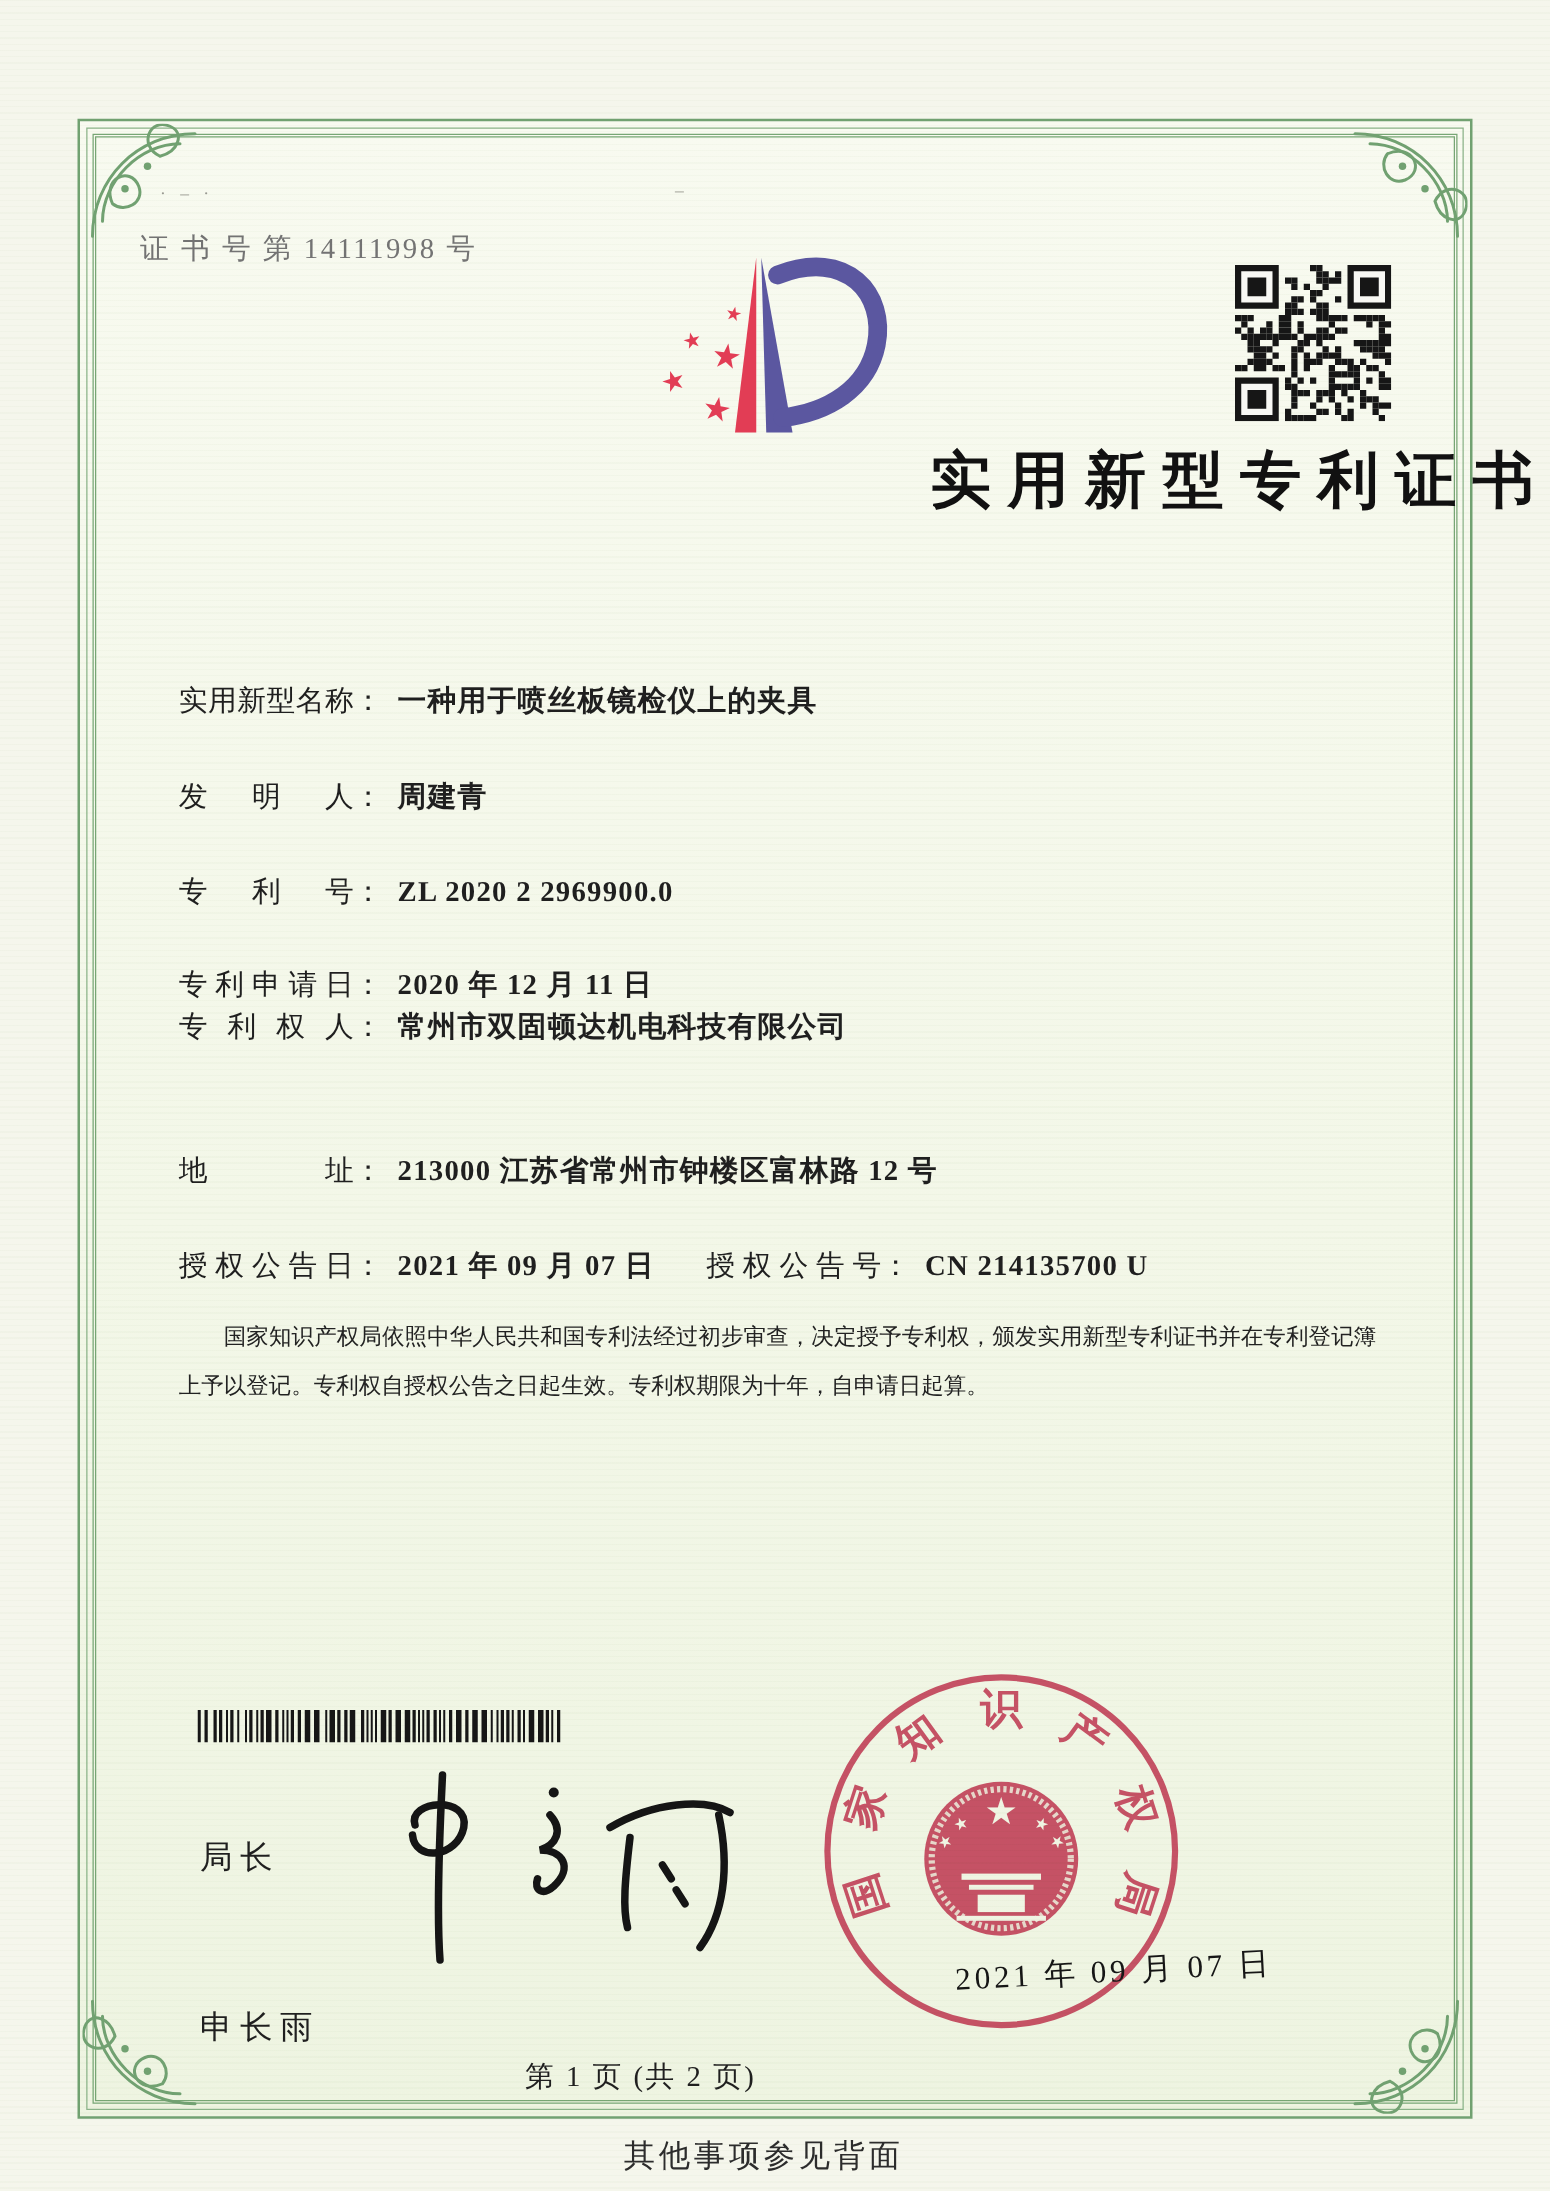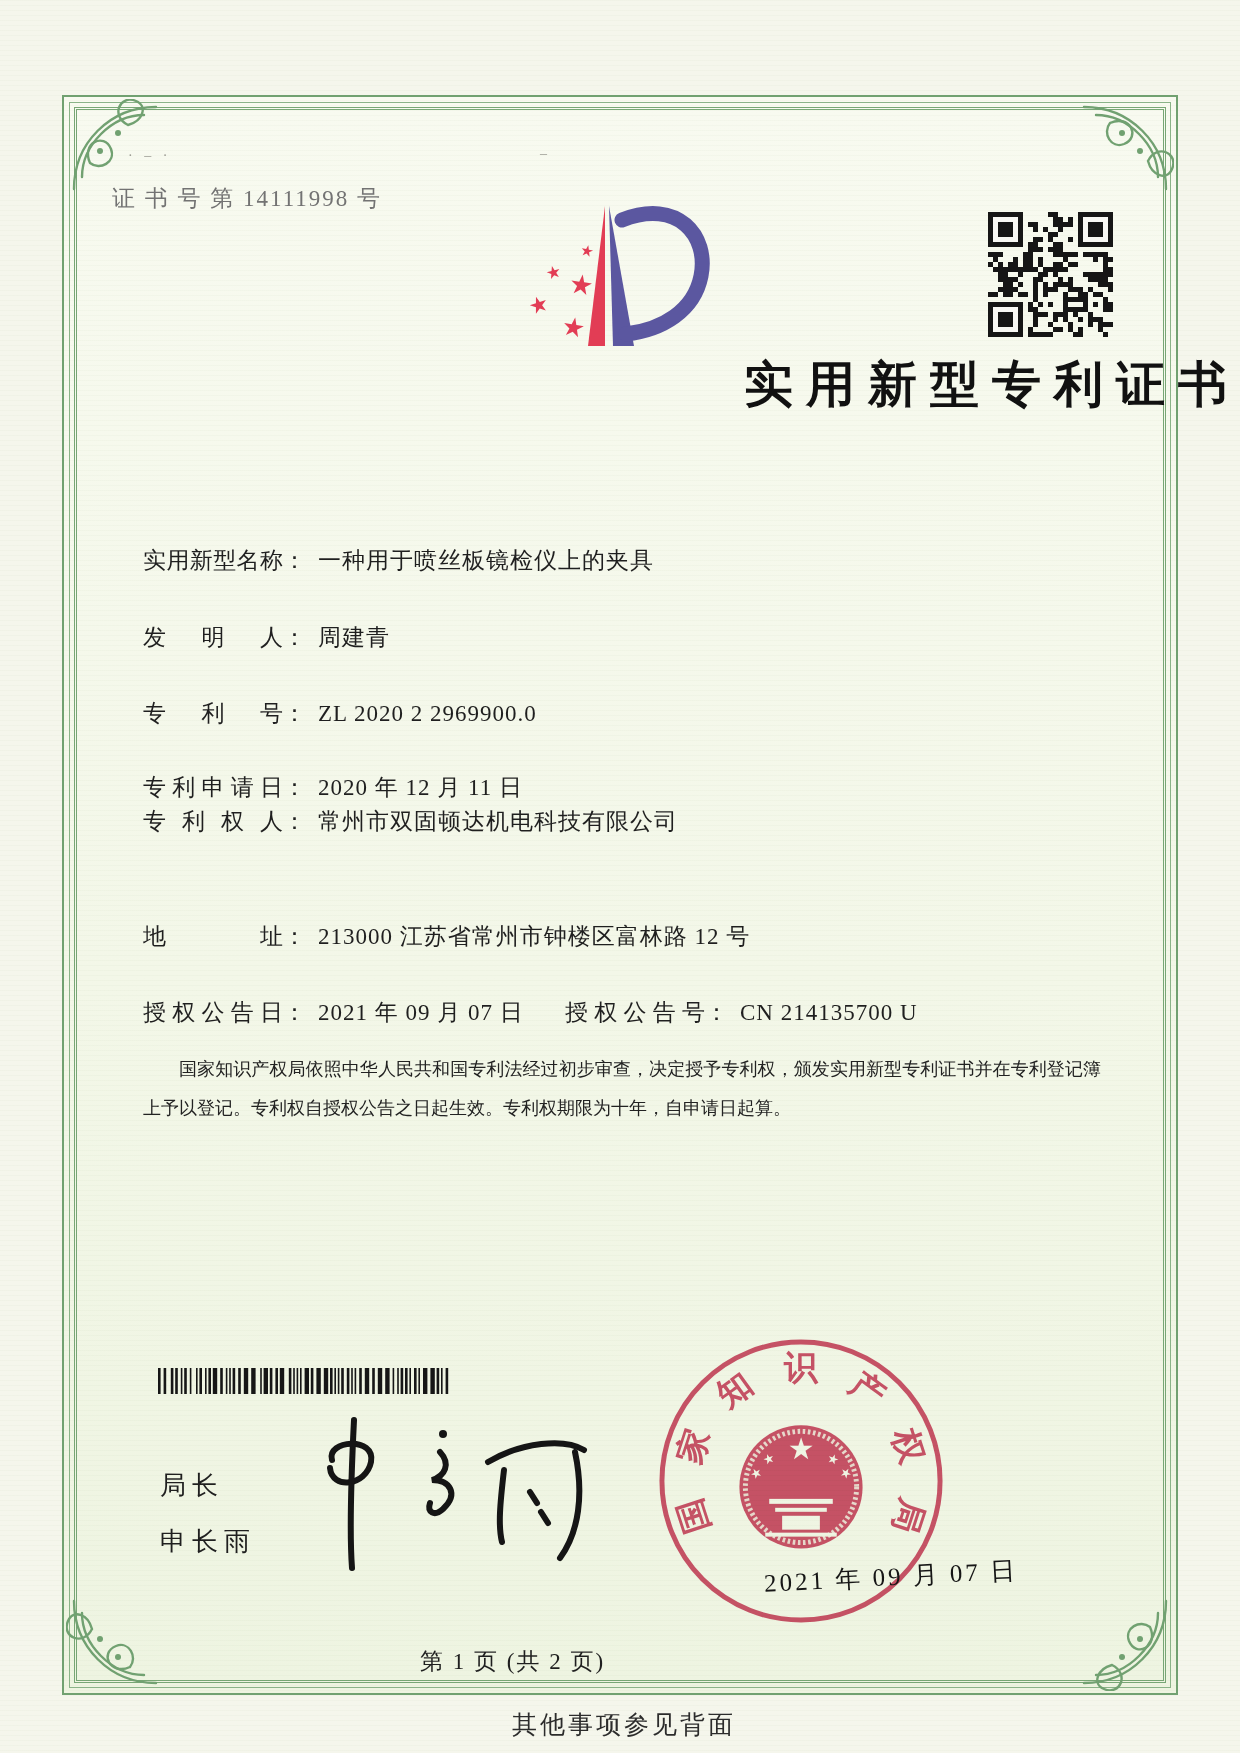--- a/index.html
+++ b/index.html
@@ -46,48 +46,48 @@
     position:absolute; left:0; top:352px; width:100%;
     text-align:right; font-size:49px; font-weight:700;
     letter-spacing:13px; color:#111; z-index:5;
   }
   .frow{ position:absolute; left:143px; font-size:23px; white-space:nowrap; z-index:5; }
   .lbl{
     display:inline-block; width:140px; vertical-align:bottom;
     text-align:justify; text-align-last:justify;
   }
   .colon{ display:inline-block; }
-  .val{ margin-left:12px; letter-spacing:1px; }
+  .val{ margin-left:12px; letter-spacing:1px;font-weight:bold; }
   .grant-no-pair{ position:absolute; left:422px; top:0; white-space:nowrap; }
 
   .paras{
     position:absolute; left:143px; top:1050px; width:958px;
     font-size:18px; line-height:38.5px; text-align:justify; z-index:5; color:#222;
   }
   .paras p{ text-indent:2em; }
 
   .barcode{ position:absolute; left:158px; top:1368px; z-index:5; }
 
   .signer-title{ position:absolute; left:160px; top:1468px; font-size:26px; letter-spacing:6px; z-index:6; }
-  .signer-name{ position:absolute; left:160px; top:1524px; font-size:26px; letter-spacing:6px; z-index:6; }
+  .signer-name{ position:absolute; left:160px; top:1604px; font-size:26px; letter-spacing:6px; z-index:6; }
   .signature{ position:absolute; left:292px; top:1408px; z-index:6; }
 
   .seal{ position:absolute; left:652px; top:1332px; z-index:5; mix-blend-mode:multiply; opacity:.93; }
   .seal-date{
     position:absolute; left:764px; top:1560px; width:260px;
     font-size:25px; letter-spacing:3px; color:#161616;
     transform:rotate(-3deg); z-index:7; white-space:nowrap;
   }
 
   .page-info{
     position:absolute; left:420px; top:1646px; width:320px;
     text-align:left; font-size:23px; letter-spacing:2px; z-index:5;
   }
   .back-note{
-    position:absolute; left:444px; top:1708px; width:360px;
+    position:absolute; left:431px; top:1708px; width:360px;
     text-align:center; font-size:25px; letter-spacing:3px; color:#2c2c2c; z-index:5;
   }
 </style>
 </head>
 <body>
 
 <div class="frame"></div>
 
 <svg class="corner tl" viewBox="0 0 96 96">
   <g fill="none" stroke="#71a171" stroke-width="2.4" stroke-linecap="round">

